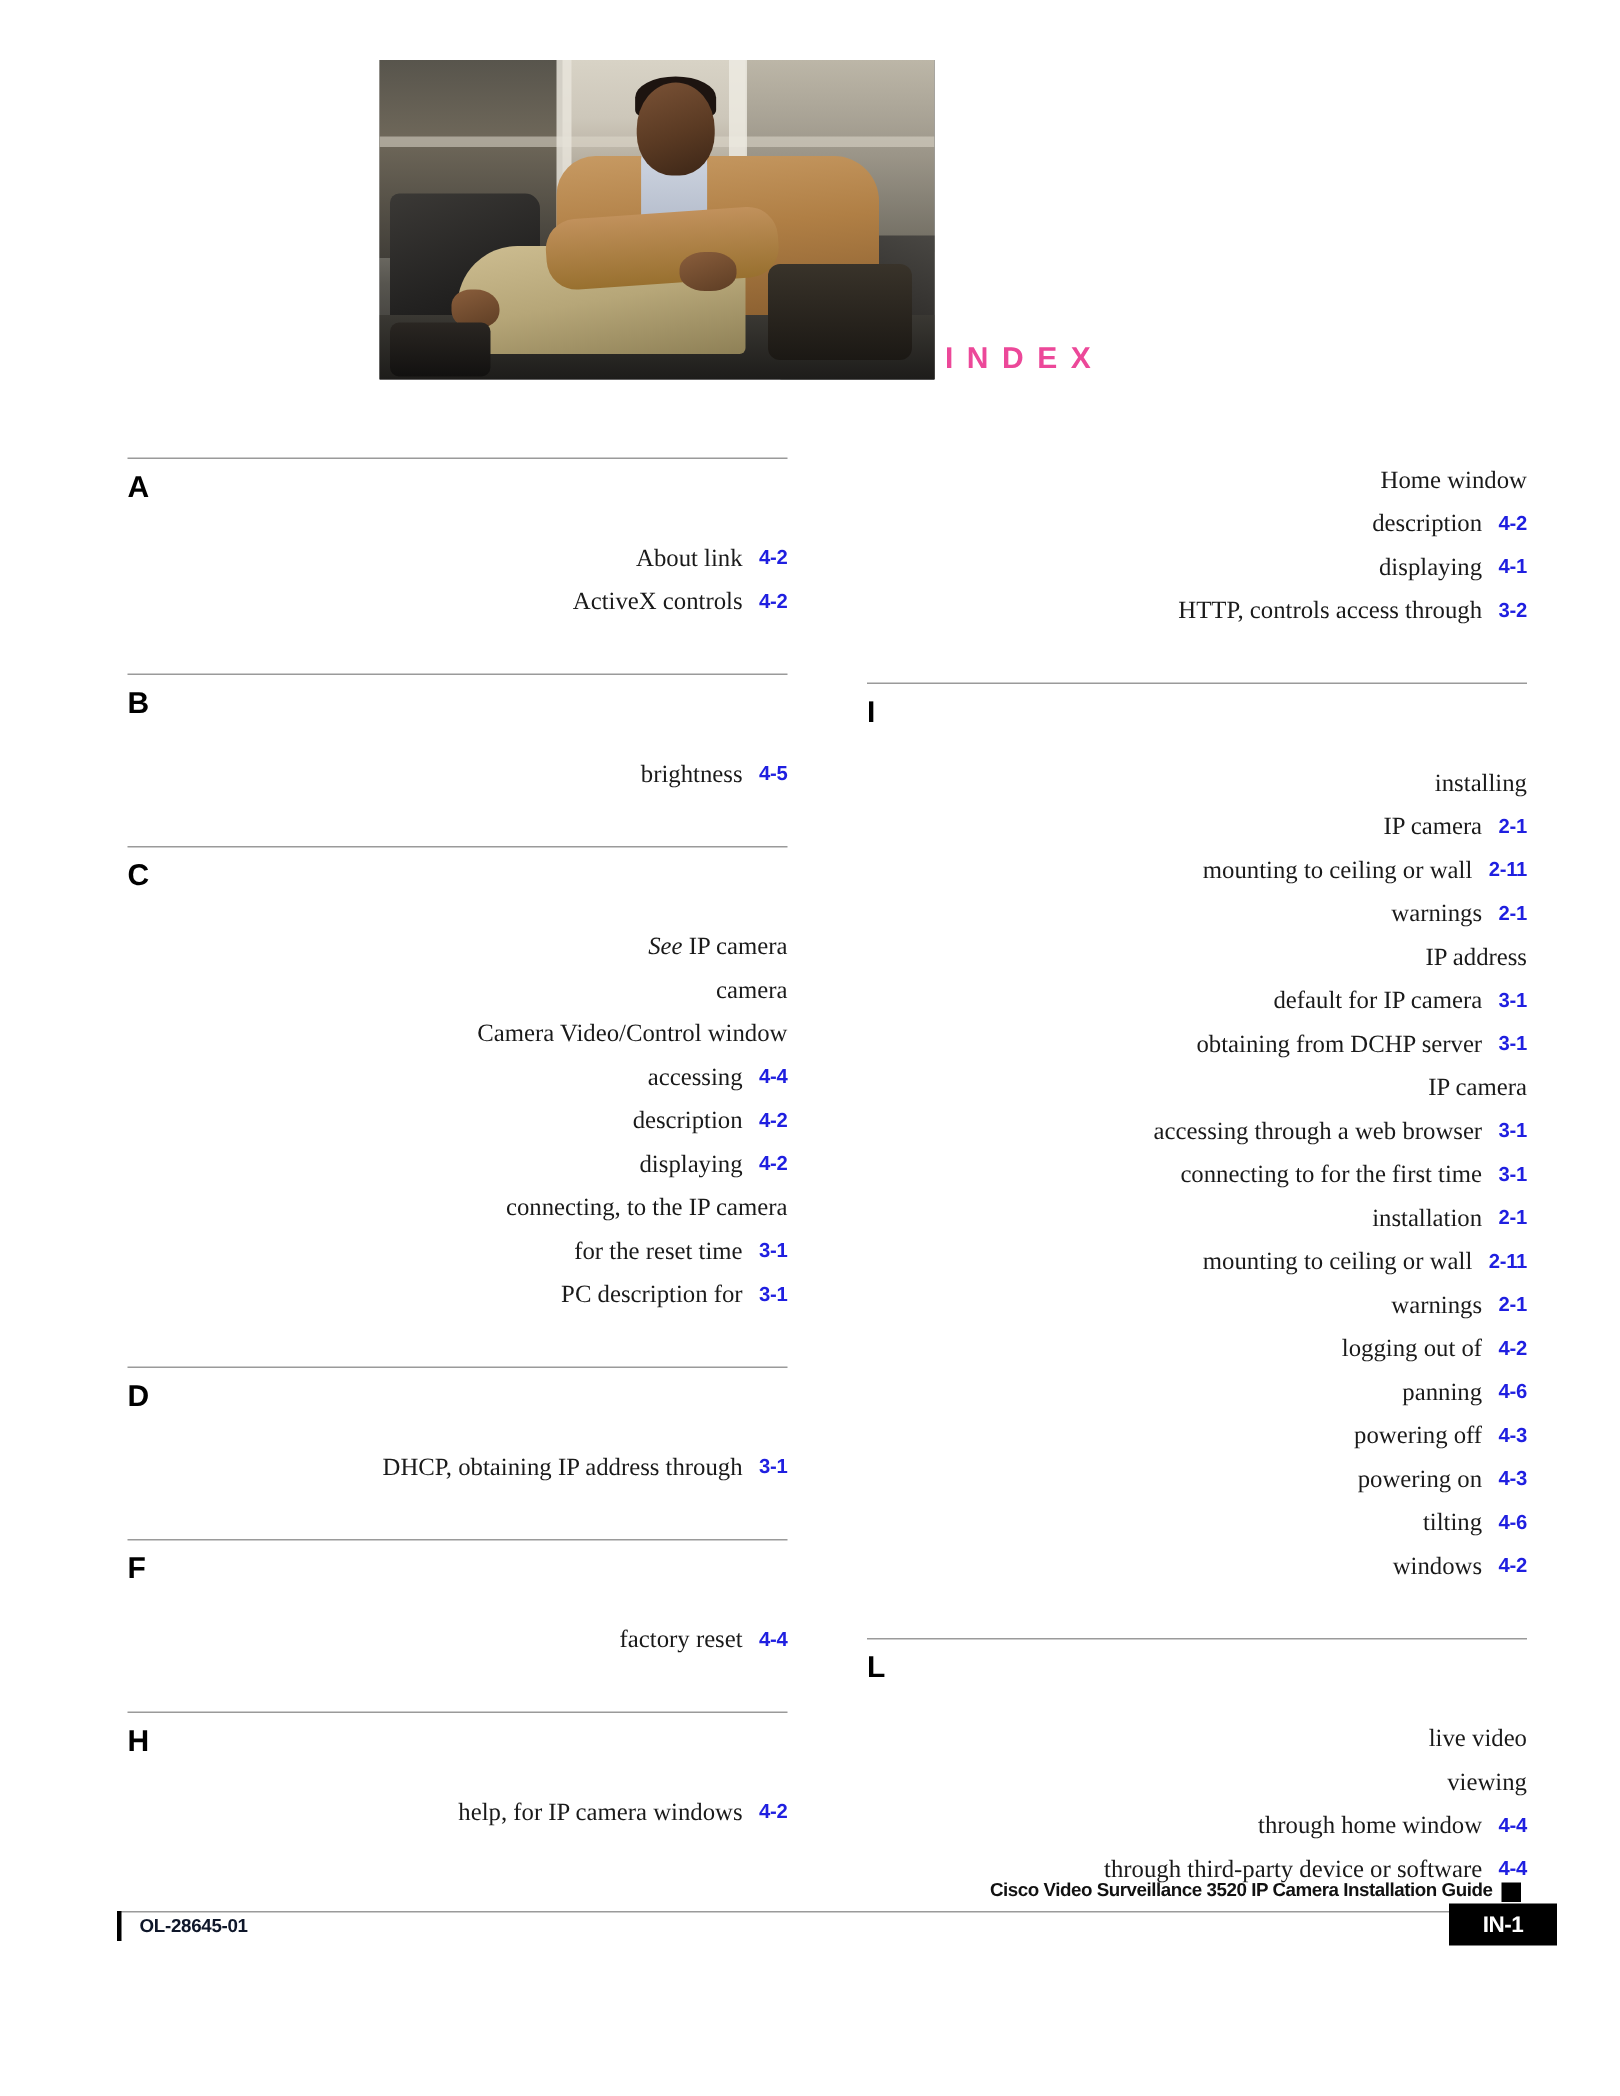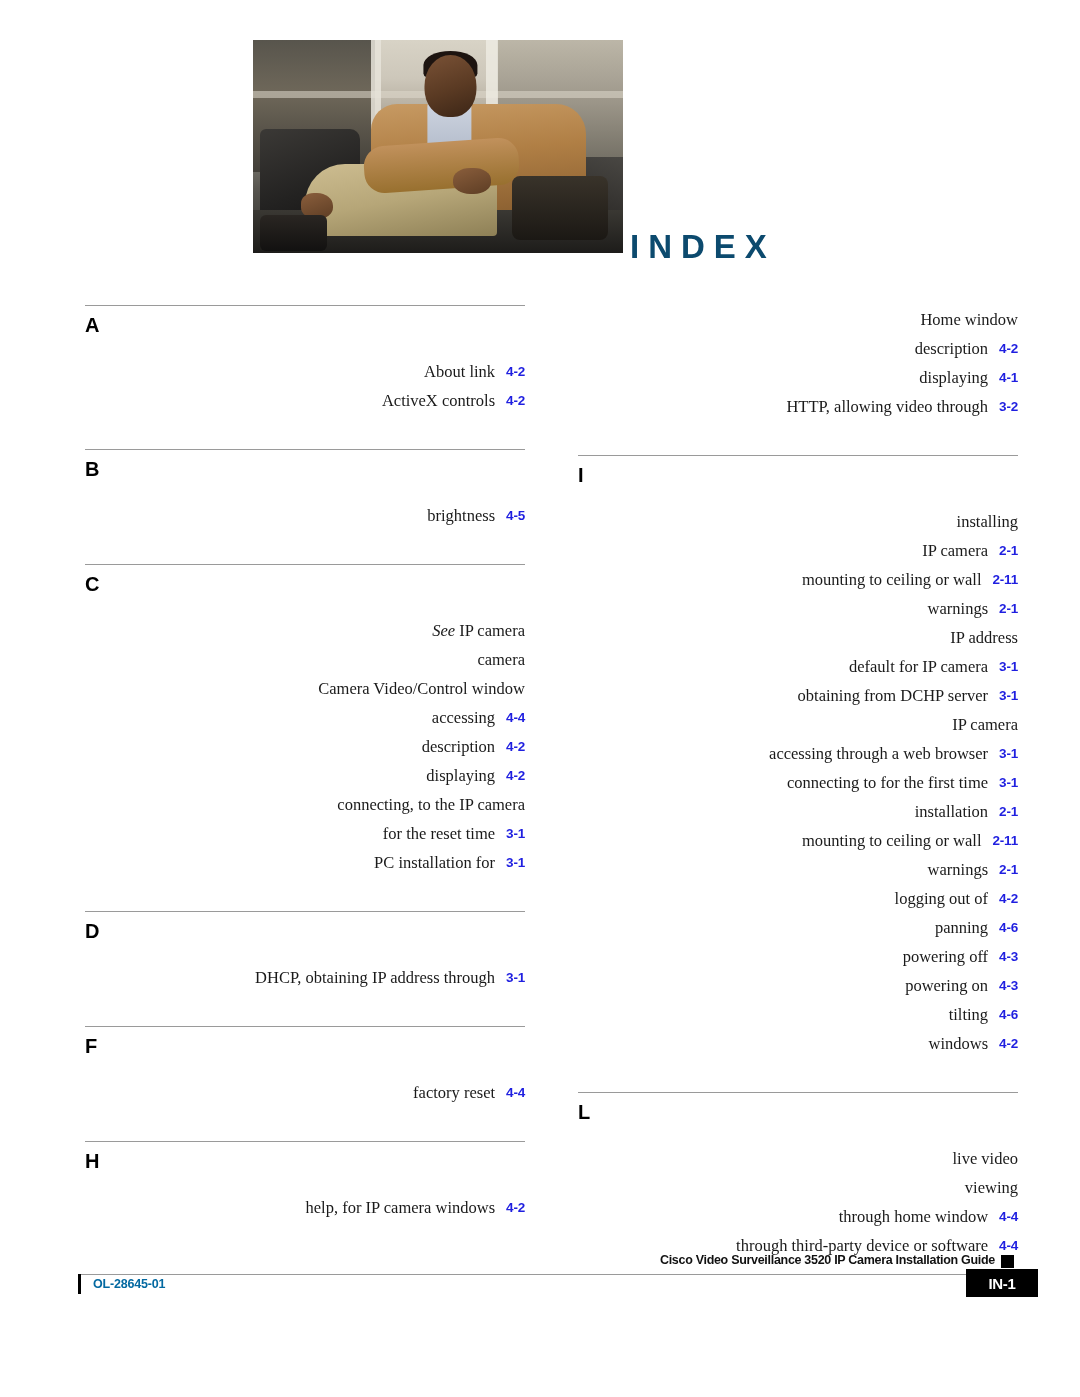--- a/index.html
+++ b/index.html
@@ -114,23 +114,23 @@
     border-radius: 6px;
   }
 
   
   #index-title {
     position: absolute;
     left: 630px;
     top: 228px;
     font-family: "Liberation Sans", sans-serif;
     font-weight: bold;
-    font-size: 33px;
+    font-size: 20px;
     letter-spacing: 9px;
-    color: #0c4a6e;
+    color: #ec4899;
   }
 
   
   .column {
     position: absolute;
     top: 305px;
     width: 440px;
   }
   #col-left  { left: 85px; }
   #col-right { left: 578px; }
@@ -219,21 +219,21 @@
     background: #000;
   }
   #footer-docid {
     position: absolute;
     left: 93px;
     top: 22px;
     font-family: "Liberation Sans", sans-serif;
     font-weight: bold;
     font-size: 12.5px;
     letter-spacing: -0.2px;
-    color: #0369a1;
+    color: #0f172a;
   }
   #footer-pagebox {
     position: absolute;
     right: 42px;
     top: 14px;
     min-width: 72px;
     height: 28px;
     background: #000;
     color: #fff;
     font-family: "Liberation Sans", sans-serif;
@@ -294,21 +294,21 @@
       <div class="section-letter">C</div>
       <div class="section-body">
         <div class="entry lvl1"><span class="term italic-lead"><em>See</em> IP camera</span></div>
         <div class="entry lvl0"><span class="term">camera</span></div>
         <div class="entry lvl0"><span class="term">Camera Video/Control window</span></div>
         <div class="entry lvl1"><span class="term">accessing</span><span class="pageref">4-4</span></div>
         <div class="entry lvl1"><span class="term">description</span><span class="pageref">4-2</span></div>
         <div class="entry lvl1"><span class="term">displaying</span><span class="pageref">4-2</span></div>
         <div class="entry lvl0"><span class="term">connecting, to the IP camera</span></div>
         <div class="entry lvl1"><span class="term">for the reset time</span><span class="pageref">3-1</span></div>
-        <div class="entry lvl1"><span class="term">PC installation for</span><span class="pageref">3-1</span></div>
+        <div class="entry lvl1"><span class="term">PC description for</span><span class="pageref">3-1</span></div>
       </div>
     </div>
     <div class="section">
       <div class="section-rule"></div>
       <div class="section-letter">D</div>
       <div class="section-body">
         <div class="entry lvl0"><span class="term">DHCP, obtaining IP address through</span><span class="pageref">3-1</span></div>
       </div>
     </div>
     <div class="section">
@@ -325,21 +325,21 @@
         <div class="entry lvl0"><span class="term">help, for IP camera windows</span><span class="pageref">4-2</span></div>
       </div>
     </div>
   </div>
 <div class="column" id="col-right">
     <div class="section">
       <div class="section-body">
         <div class="entry lvl0"><span class="term">Home window</span></div>
         <div class="entry lvl1"><span class="term">description</span><span class="pageref">4-2</span></div>
         <div class="entry lvl1"><span class="term">displaying</span><span class="pageref">4-1</span></div>
-        <div class="entry lvl0"><span class="term">HTTP, allowing video through</span><span class="pageref">3-2</span></div>
+        <div class="entry lvl0"><span class="term">HTTP, controls access through</span><span class="pageref">3-2</span></div>
       </div>
     </div>
     <div class="section">
       <div class="section-rule"></div>
       <div class="section-letter">I</div>
       <div class="section-body">
         <div class="entry lvl0"><span class="term">installing</span></div>
         <div class="entry lvl1"><span class="term">IP camera</span><span class="pageref">2-1</span></div>
         <div class="entry lvl1"><span class="term">mounting to ceiling or wall</span><span class="pageref">2-11</span></div>
         <div class="entry lvl1"><span class="term">warnings</span><span class="pageref">2-1</span></div>

